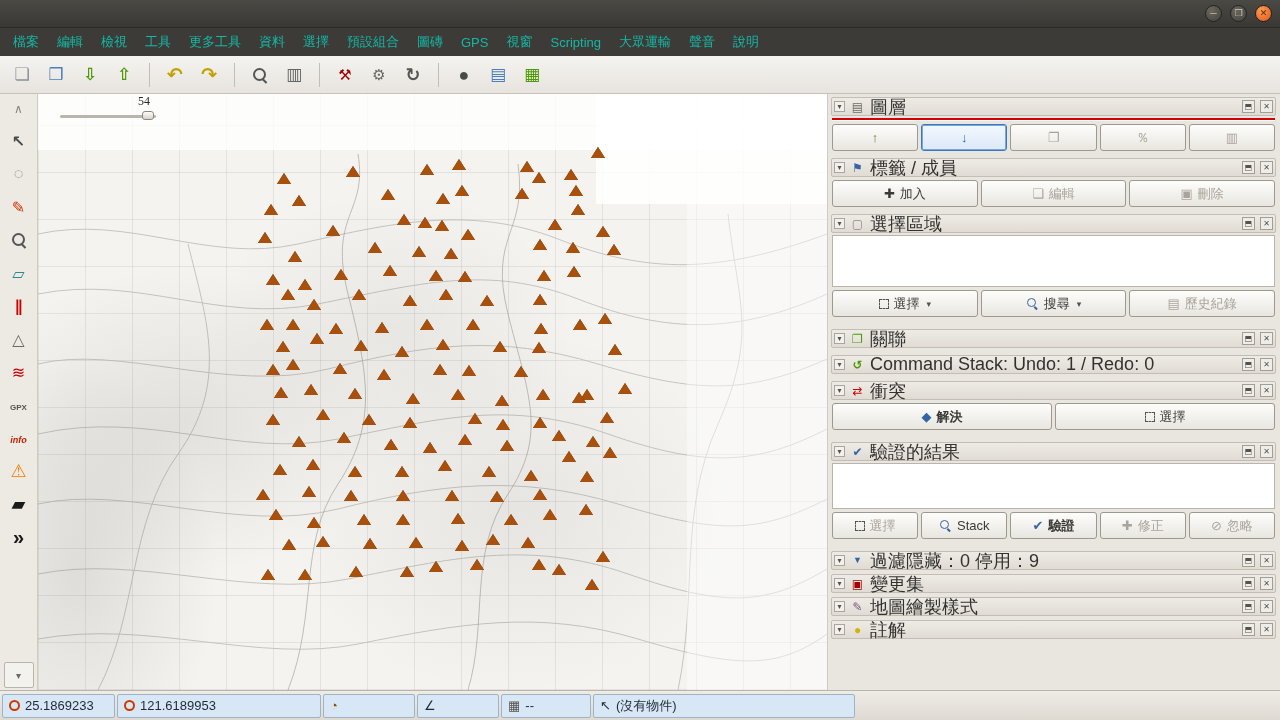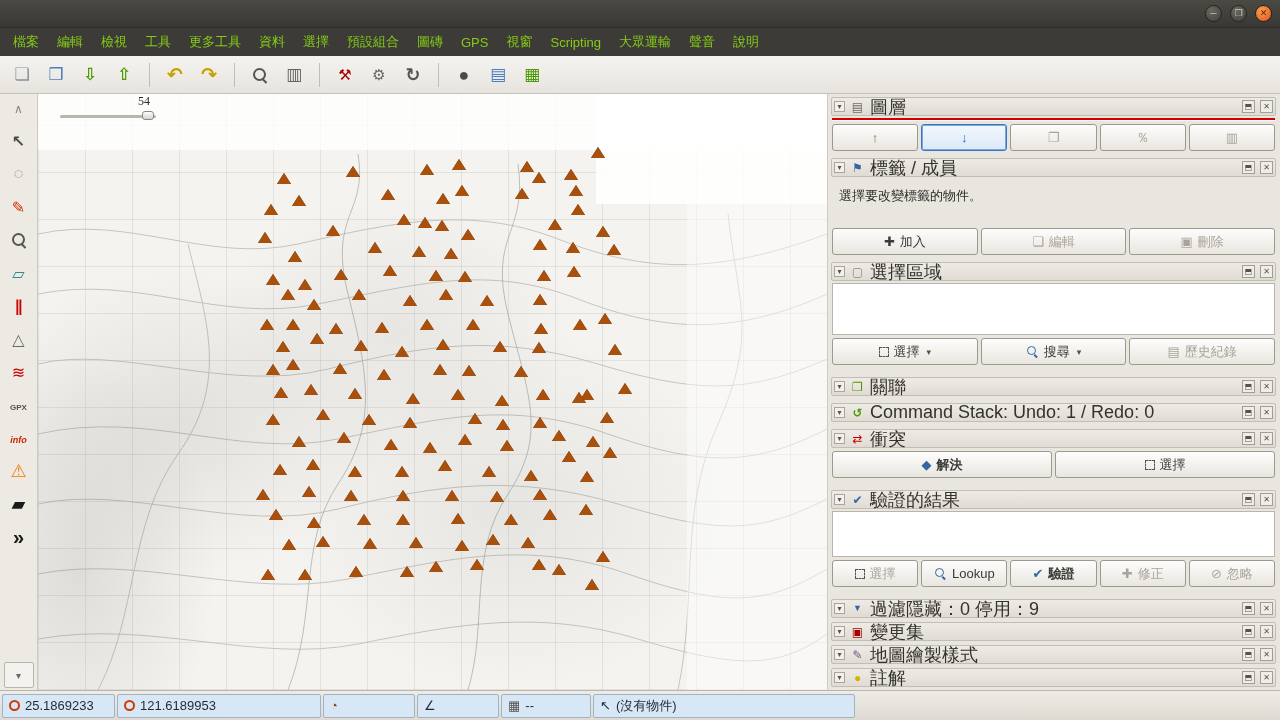--- a/index.html
+++ b/index.html
@@ -8,21 +8,21 @@
 
   
   .titlebar { height:28px; background:linear-gradient(#4b4944,#393834); display:flex; align-items:center; position:relative; border-bottom:1px solid #2c2b28; }
   .win-title { flex:1; text-align:center; color:#dfdbd2; font-weight:bold; font-size:13px; }
   .win-controls { position:absolute; right:8px; top:5px; display:flex; gap:8px; }
   .wbtn { width:17px; height:17px; border-radius:50%; background:radial-gradient(circle at 35% 30%,#6a675f,#44423d); border:1px solid #24231f; color:#cfcbc2; font-size:9px; line-height:15px; text-align:center; cursor:pointer; }
   .wbtn.close { background:radial-gradient(circle at 35% 30%,#fa9e4e,#e0541e); color:#5e2806; }
 
   
   .menubar { height:28px; background:#3c3b37; display:flex; align-items:center; padding-left:4px; }
-  .menu-item { color:#84cc16; padding:5px 9px; cursor:default; white-space:nowrap; }
+  .menu-item { color:#14b8a6; padding:5px 9px; cursor:default; white-space:nowrap; }
 
   
   .toolbar { height:38px; background:linear-gradient(#f5f3f0,#e7e4de); border-bottom:1px solid #c6c2ba; display:flex; align-items:center; padding-left:6px; gap:2px; }
   .tbtn { width:32px; height:30px; display:flex; align-items:center; justify-content:center; border-radius:3px; cursor:pointer; }
   .tsep { width:1px; height:24px; background:#c2beb5; margin:0 7px; }
 
   .icn { display:inline-flex; align-items:center; justify-content:center; width:22px; height:22px; font-size:17px; line-height:1; }
   .icn-new-file::before { content:"❏"; color:#8a93a0; }
   .icn-open-file::before { content:"❒"; color:#4a7fc1; }
   .icn-download-data::before { content:"⇩"; color:#4e9a06; font-weight:bold; }
@@ -453,21 +453,20 @@
 
     <div class="panel">
       <div class="phead">
         <span class="collapse">▾</span>
         <span class="hicn hicn-tags"></span>
         <span class="ptitle">標籤 / 成員</span>
         <span class="pspacer"></span>
         <span class="mini">⬒</span>
         <span class="mini">✕</span>
       </div>
-      <div style="padding:10px 4px 20px 8px;">選擇要改變標籤的物件。</div>
       <div class="btnrow">
         <div class="gbtn">
             <span class="bicn" style="font-weight:bold;">✚</span>
             <span>加入</span>
           </div>
         <div class="gbtn disabled">
             <span class="bicn">❏</span>
             <span>編輯</span>
           </div>
         <div class="gbtn disabled">
@@ -558,21 +557,21 @@
         <span class="mini">✕</span>
       </div>
       <div class="list-white" style="height:46px;margin:2px 1px 0 1px;"></div>
       <div class="btnrow">
         <div class="gbtn disabled">
             <span class="dashbox"></span>
             <span>選擇</span>
           </div>
         <div class="gbtn">
             <span class="minimag"></span>
-            <span>Lookup</span>
+            <span>Stack</span>
           </div>
         <div class="gbtn" style="font-weight:bold;">
             <span class="bicn" style="color:#3465a4;">✔</span>
             <span>驗證</span>
           </div>
         <div class="gbtn disabled">
             <span class="bicn">✚</span>
             <span>修正</span>
           </div>
         <div class="gbtn disabled">

